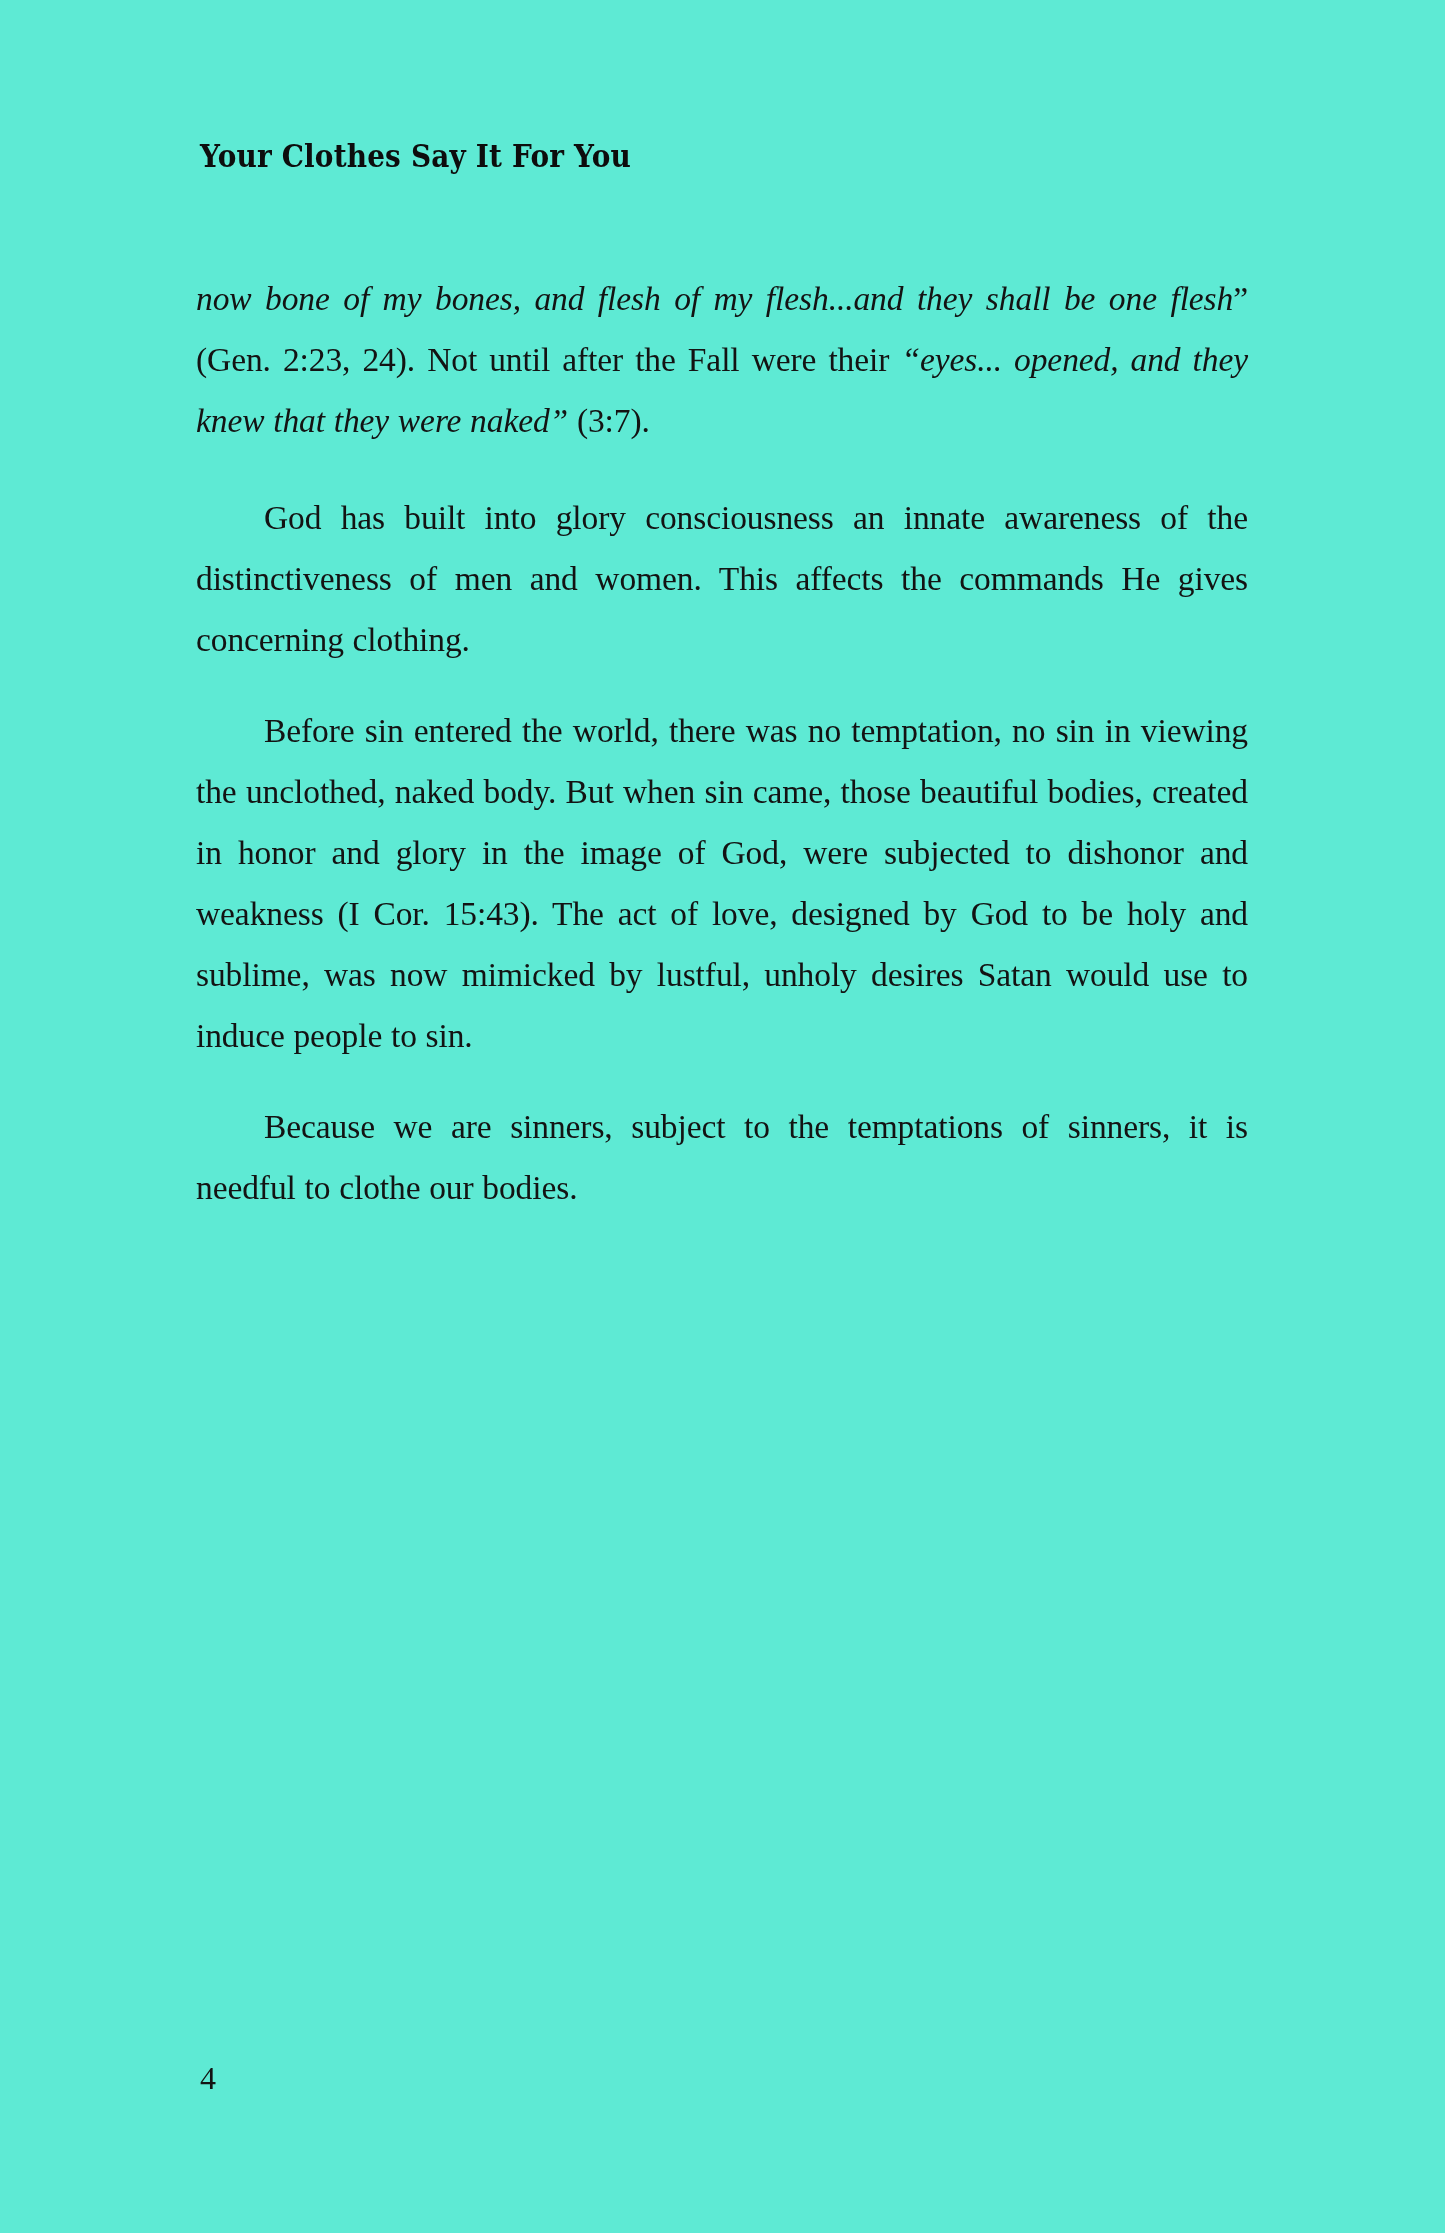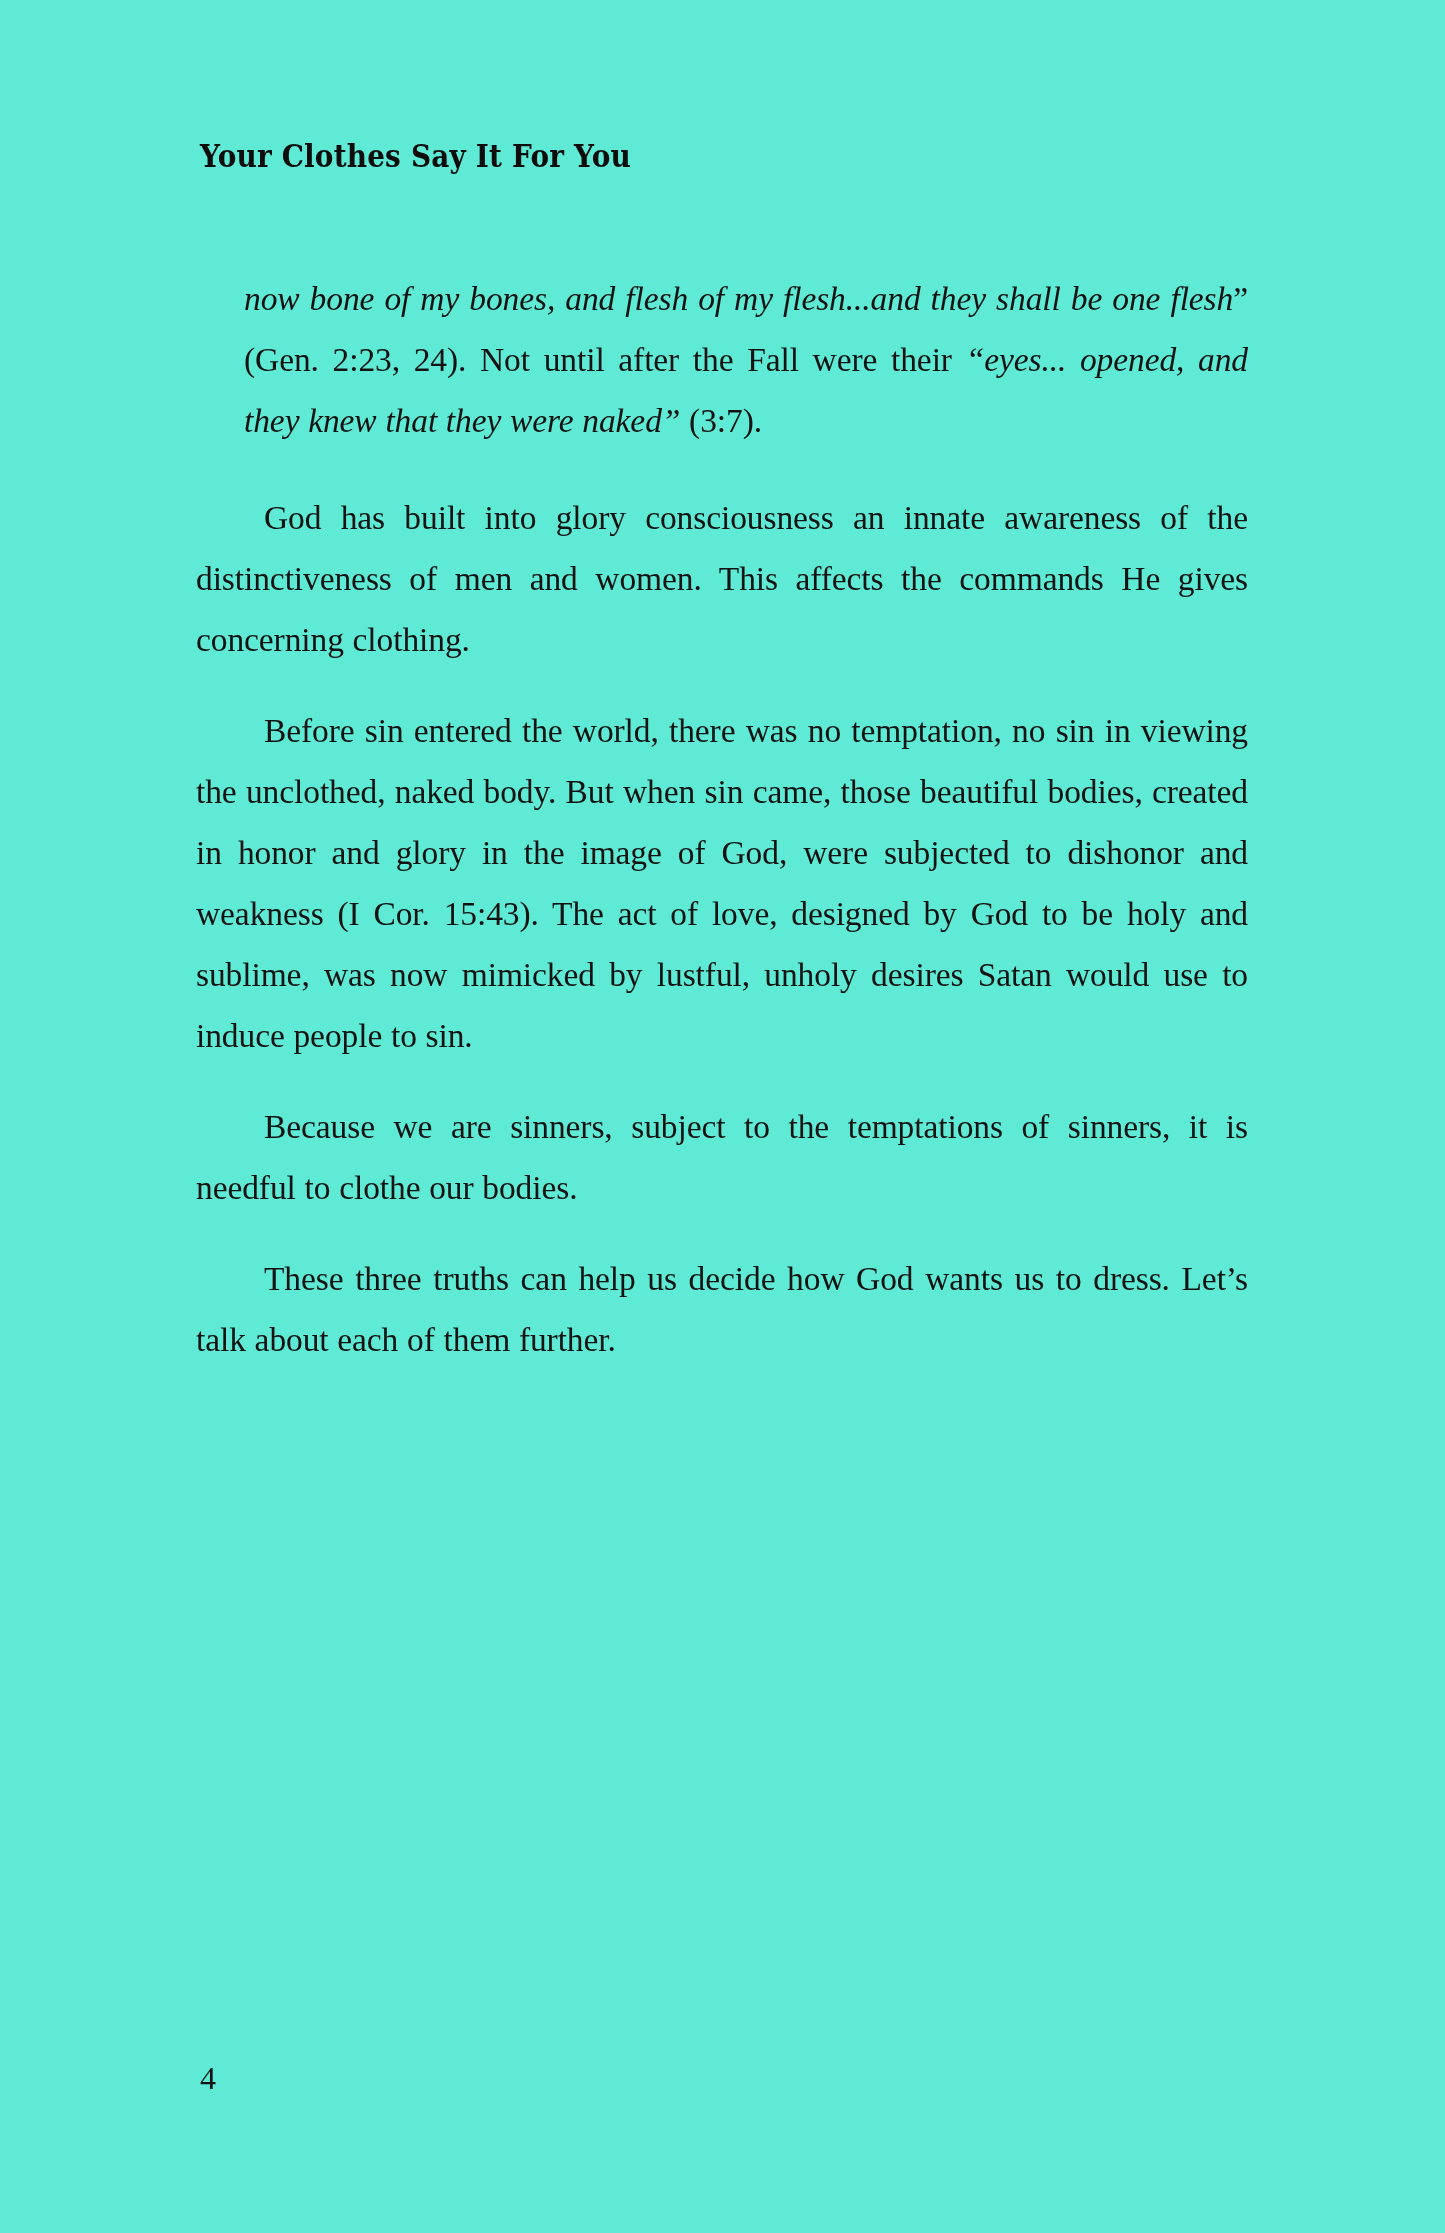--- a/index.html
+++ b/index.html
@@ -56,21 +56,20 @@
   .para.indent {
     text-indent: 68px;
   }
 
   .para .scripture {
     font-style: italic;
   }
 
   .para.quote-lead {
     margin-bottom: 36px;
-    margin-left: 48px;
   }
 
   
   .para, .running-header, .folio {
     font-kerning: normal;
   }
 
   .para {
     letter-spacing: -0.1px;
     word-spacing: 0.5px;
@@ -97,19 +96,18 @@
 
     <p class="para quote-lead"><span class="scripture">now bone of my bones, and flesh of my flesh...and they shall be one flesh</span><span>” (Gen. 2:23, 24). Not until after the Fall were their </span><span class="scripture">“eyes... opened, and they knew that they were naked”</span><span> (3:7).</span></p>
 
     <p class="para indent">God has built into glory consciousness an innate awareness of the distinctiveness of men and women. This affects the commands He gives concerning clothing.</p>
 
 
     <p class="para indent">Before sin entered the world, there was no temptation, no sin in viewing the unclothed, naked body. But when sin came, those beautiful bodies, created in honor and glory in the image of God, were subjected to dishonor and weakness (I Cor. 15:43). The act of love, designed by God to be holy and sublime, was now mimicked by lustful, unholy desires Satan would use to induce people to sin.</p>
 
     <p class="para indent">Because we are sinners, subject to the temptations of sinners, it is needful to clothe our bodies.</p>
 
-    <p class="para indent">These three truths can help us decide how God wants us to dress. Let’s talk about each of them further.</p>
 
   </div>
 
   <div class="folio">4</div>
 
 </div>
 
 </body></html>

